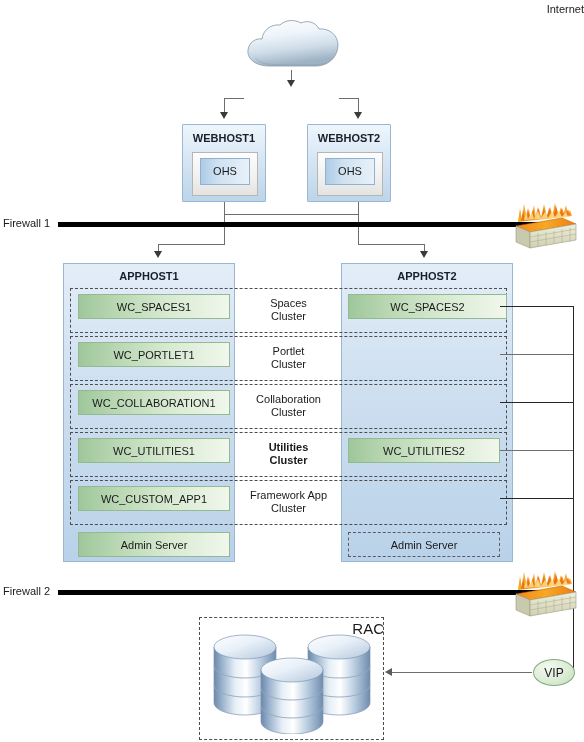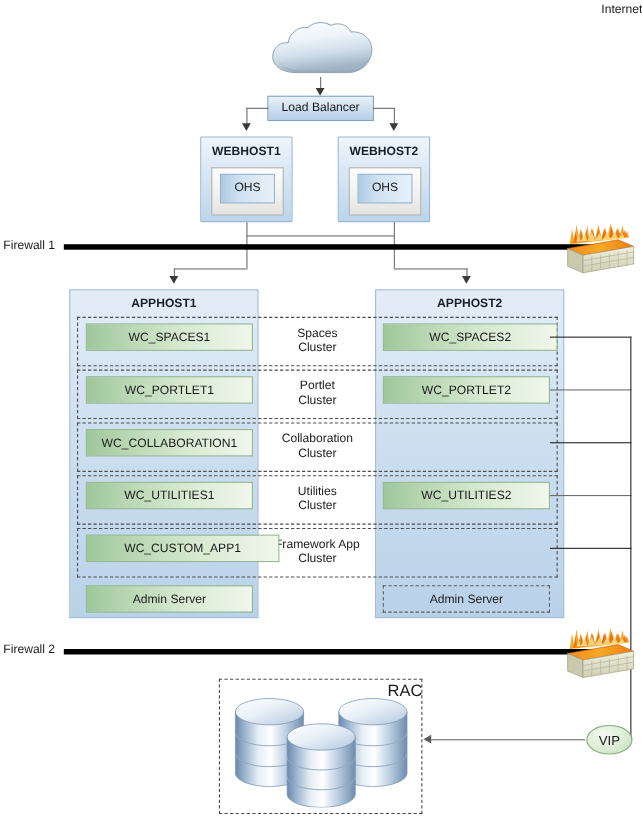--- a/index.html
+++ b/index.html
@@ -206,23 +206,20 @@
     <path d="M26,47 C10,47 3,39 4,31 C5,23 12,19 18,20 C19,11 27,5 36,6
              C41,1 50,0 57,4 C63,1 72,3 75,10 C85,9 94,16 94,26
              C94,38 84,47 72,47 Z" fill="url(#cloudGrad)" stroke="#8fa2b2" stroke-width="0.9"></path>
     <path d="M9,36 C14,44 22,47 30,47 L72,47 C80,47 88,43 91,37
              C86,44 78,45 70,45 L30,45 C21,45 13,42 9,36 Z" fill="#8d9fae" opacity="0.45"></path>
   </svg>
 
   <div class="line-v" style="left:291px; top:70px; height:14px;"></div>
   <div class="arrow-down" style="left:287px; top:80px;"></div>
 
-  <div id="load-balancer" class="bluebox">
-    <div class="t">Load Balancer</div>
-  </div>
 
   <div class="line-h" style="left:224px; top:98px; width:20px;"></div>
   <div class="line-v" style="left:224px; top:98px; height:18px;"></div>
   <div class="arrow-down" style="left:220px; top:112px;"></div>
 
   <div class="line-h" style="left:339px; top:98px; width:20px;"></div>
   <div class="line-v" style="left:358px; top:98px; height:18px;"></div>
   <div class="arrow-down" style="left:354px; top:112px;"></div>
 
   <div id="webhost1" class="webhost">
@@ -318,21 +315,21 @@
   <div class="clusterband" style="left:70px; top:336px; width:437px; height:45px;">
     <div class="cname" style="top:8px;">Portlet</div>
     <div class="cname" style="top:21px;">Cluster</div>
   </div>
 
   <div class="clusterband" style="left:70px; top:384px; width:437px; height:45px;">
     <div class="cname" style="top:8px;">Collaboration</div>
     <div class="cname" style="top:21px;">Cluster</div>
   </div>
 
-  <div class="clusterband" style="left:70px; top:432px; width:437px; height:45px;">
+  <div class="clusterband" style="left:70px; top:432px; width:437px; height:45px;font-weight:bold;">
     <div class="cname" style="top:8px;">Utilities</div>
     <div class="cname" style="top:21px;">Cluster</div>
   </div>
 
   <div class="clusterband" style="left:70px; top:480px; width:437px; height:45px;">
     <div class="cname" style="top:8px;">Framework App</div>
     <div class="cname" style="top:21px;">Cluster</div>
   </div>
 
   <div class="msvr" style="left:78px; top:294px; width:152px;">
@@ -340,32 +337,29 @@
   </div>
   <div class="msvr" style="left:78px; top:342px; width:152px;">
     <span>WC_PORTLET1</span>
   </div>
   <div class="msvr" style="left:78px; top:390px; width:152px;">
     <span>WC_COLLABORATION1</span>
   </div>
   <div class="msvr" style="left:78px; top:438px; width:152px;">
     <span>WC_UTILITIES1</span>
   </div>
-  <div class="msvr" style="left:78px; top:486px; width:176px;">
+  <div class="msvr" style="left:78px; top:486px; width:152px;">
     <span>WC_CUSTOM_APP1</span>
   </div>
   <div class="msvr" style="left:78px; top:532px; width:152px;">
     <span>Admin Server</span>
   </div>
 
   <div class="msvr" style="left:348px; top:294px; width:159px;">
     <span>WC_SPACES2</span>
-  </div>
-  <div class="msvr" style="left:348px; top:342px; width:152px;">
-    <span>WC_PORTLET2</span>
   </div>
   <div class="msvr" style="left:348px; top:438px; width:152px;">
     <span>WC_UTILITIES2</span>
   </div>
   <div class="msvr ghost" style="left:348px; top:532px; width:152px;">
     <span>Admin Server</span>
   </div>
 
   <div class="line-h dark" style="left:500px; top:306px; width:74px;"></div>
   <div class="line-h" style="left:500px; top:354px; width:74px;"></div>

